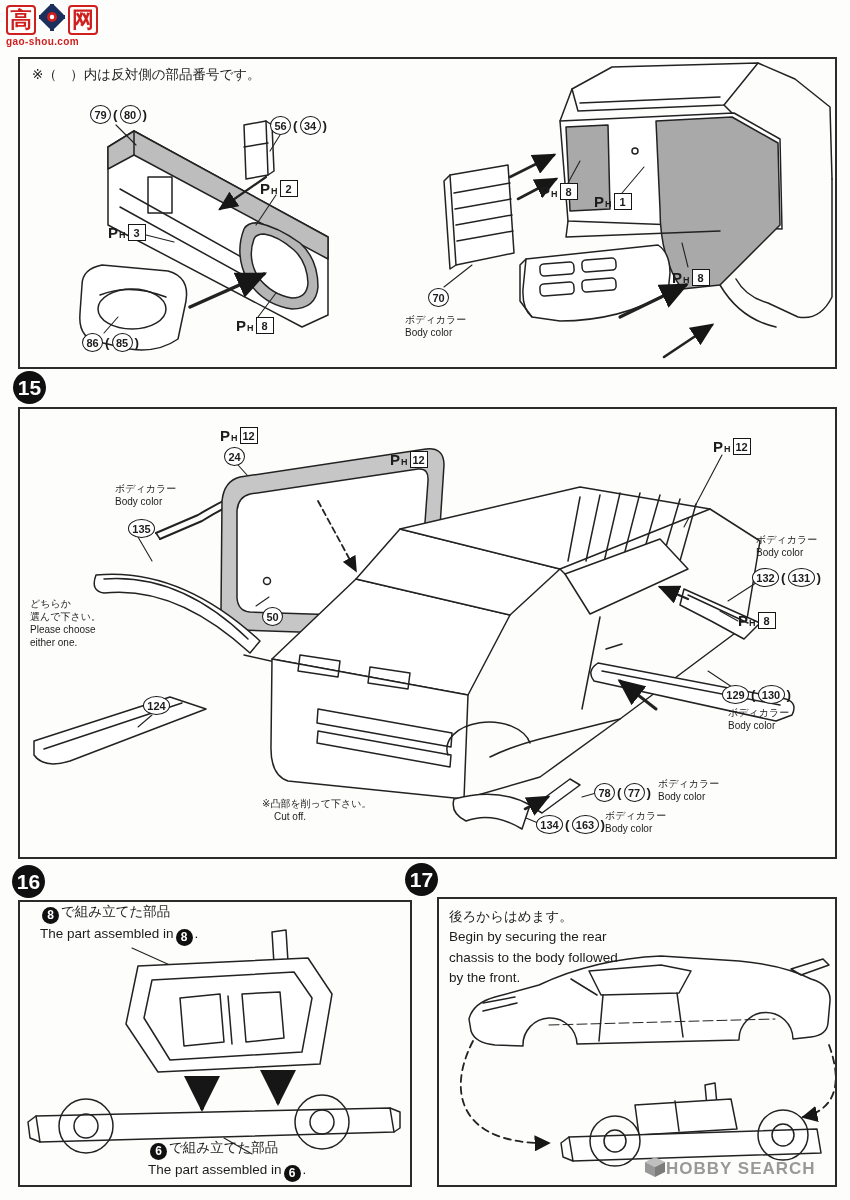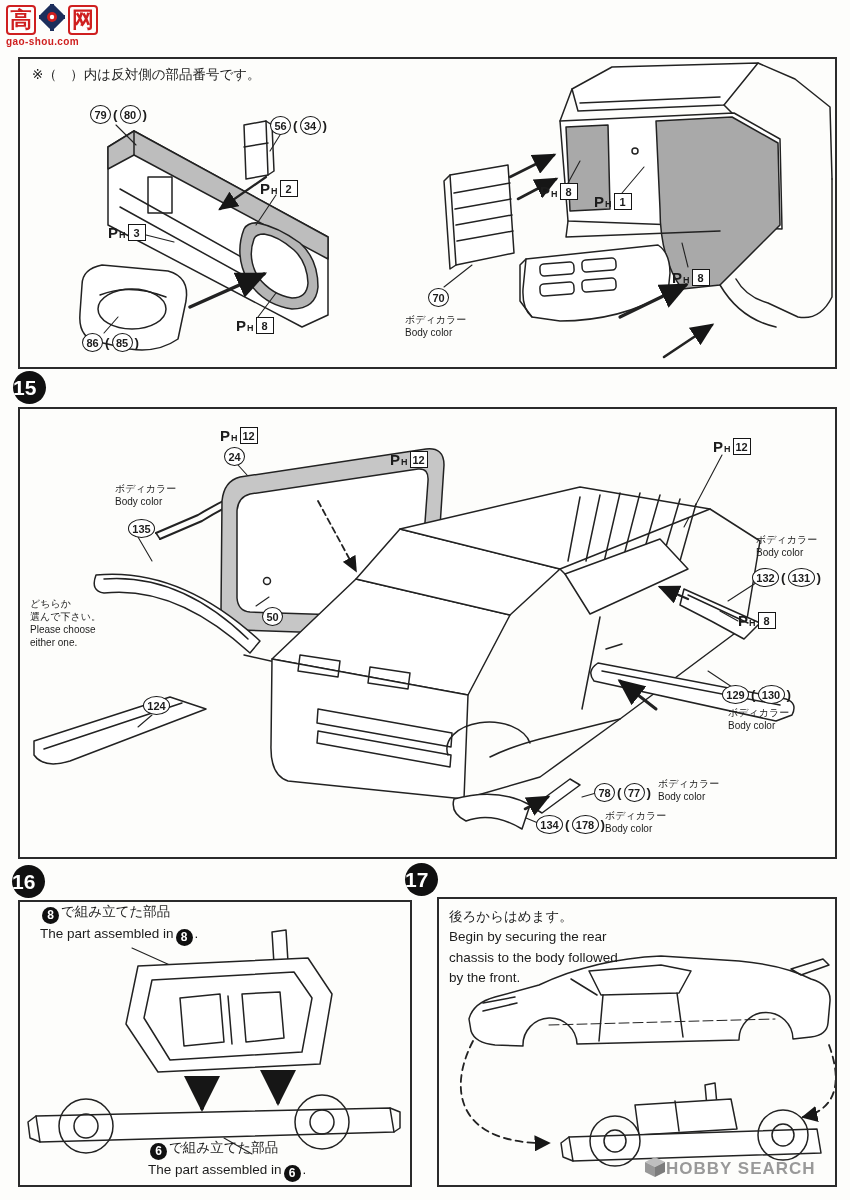--- a/index.html
+++ b/index.html
@@ -15,21 +15,21 @@
   .circ{display:inline-flex;align-items:center;justify-content:center;min-width:21px;height:19px;
         border:1.7px solid #161616;border-radius:50%;font-size:11px;font-weight:700;background:#fff;
         box-sizing:border-box;padding:0 1px;}
   .c3{min-width:27px;}
   .par{font-size:13.5px;font-weight:600;margin:0 1px;}
   .ph .php{font-weight:800;font-size:15px;}
   .ph .phh{font-size:9px;font-weight:700;align-self:flex-end;margin:0 1px 1px 0;}
   .ph .phbox{display:inline-flex;align-items:center;justify-content:center;min-width:14px;height:15px;
         border:1.4px solid #161616;font-size:11px;font-weight:600;background:#fff;padding:0 1px;}
   .stepnum{position:absolute;width:33px;height:33px;border-radius:50%;background:#101010;color:#fff;
-        display:flex;align-items:center;justify-content:flex-start;font-size:21px;font-weight:700;z-index:5;}
+        display:flex;align-items:center;justify-content:center;font-size:21px;font-weight:700;z-index:5;}
   .bcirc{display:inline-flex;width:17px;height:17px;border-radius:50%;background:#101010;color:#fff;
         font-size:12px;font-weight:700;align-items:center;justify-content:center;vertical-align:-3px;margin:0 2px;}
   .asm{font-size:13.5px;line-height:1.55;white-space:nowrap;}
   .wm-logo{left:6px;top:3px;width:120px;z-index:9;}
   .wm-row{display:flex;align-items:center;gap:2px;}
   .wm-kanji{color:#cf1f1f;font-size:22px;font-weight:800;border:2px solid #cf1f1f;border-radius:4px;
         padding:0 2px;line-height:1.15;background:rgba(255,255,255,.55);}
   .wm-domain{color:#cf1f1f;font-size:10px;font-weight:700;letter-spacing:.4px;margin-top:-1px;}
   .wm-hobby{left:644px;top:1156px;display:flex;align-items:center;gap:0;opacity:.9;z-index:9;}
   .wm-hobby-text{color:#8f8f8f;font-size:17px;font-weight:700;letter-spacing:1px;}
@@ -330,34 +330,38 @@
     <div class="lab abs" style="left:702px;top:276px;">
       <span class="circ c3">129</span>
         <span class="par">(</span>
         <span class="circ c3">130</span>
         <span class="par">)</span>
     </div>
     <div class="cap abs" style="left:708px;top:297px;">
       <div>ボディカラー</div>
       <div>Body color</div>
     </div>
+    <div class="cap abs" style="left:242px;top:388px;">
+      <div>※凸部を削って下さい。</div>
+      <div style="padding-left:12px;">Cut off.</div>
+    </div>
     <div class="lab abs" style="left:574px;top:374px;">
       <span class="circ">78</span>
         <span class="par">(</span>
         <span class="circ">77</span>
         <span class="par">)</span>
     </div>
     <div class="cap abs" style="left:638px;top:368px;">
       <div>ボディカラー</div>
       <div>Body color</div>
     </div>
     <div class="lab abs" style="left:516px;top:406px;">
       <span class="circ c3">134</span>
         <span class="par">(</span>
-        <span class="circ c3">178</span>
+        <span class="circ c3">163</span>
         <span class="par">)</span>
     </div>
     <div class="cap abs" style="left:585px;top:400px;">
       <div>ボディカラー</div>
       <div>Body color</div>
     </div>
   </section>
 
   <div class="stepnum" style="left:12px;top:865px;">
     <span>16</span>

